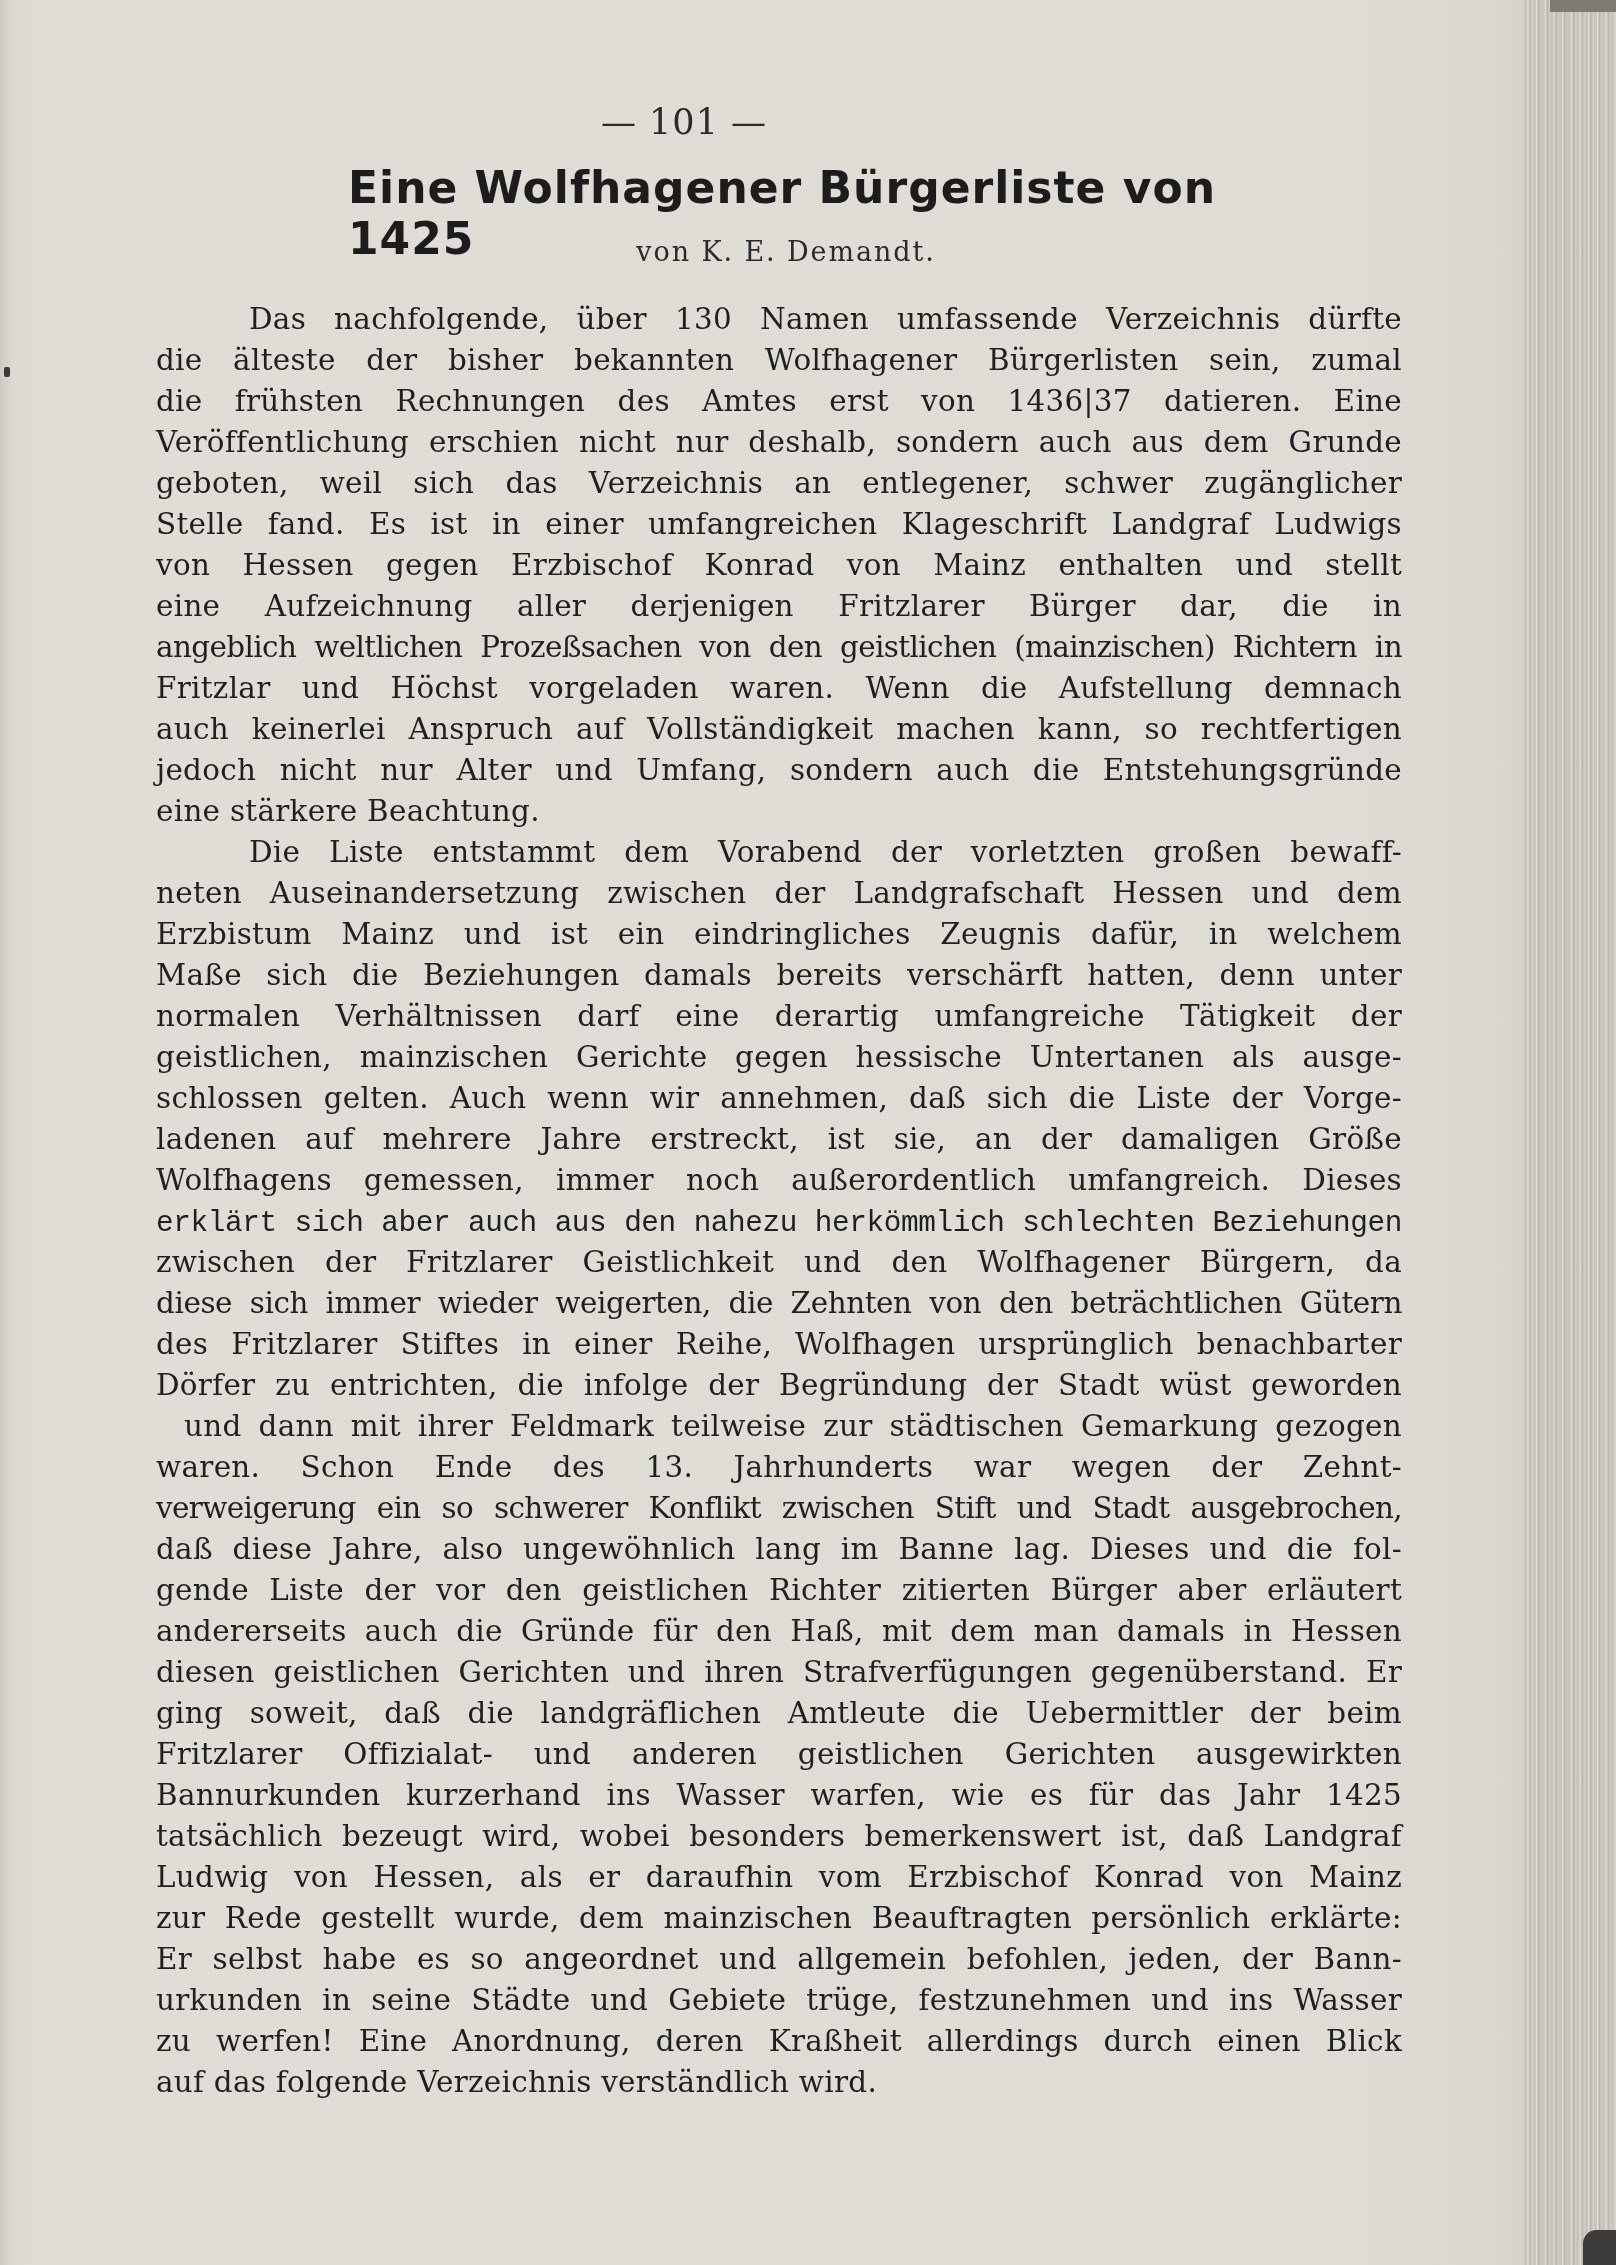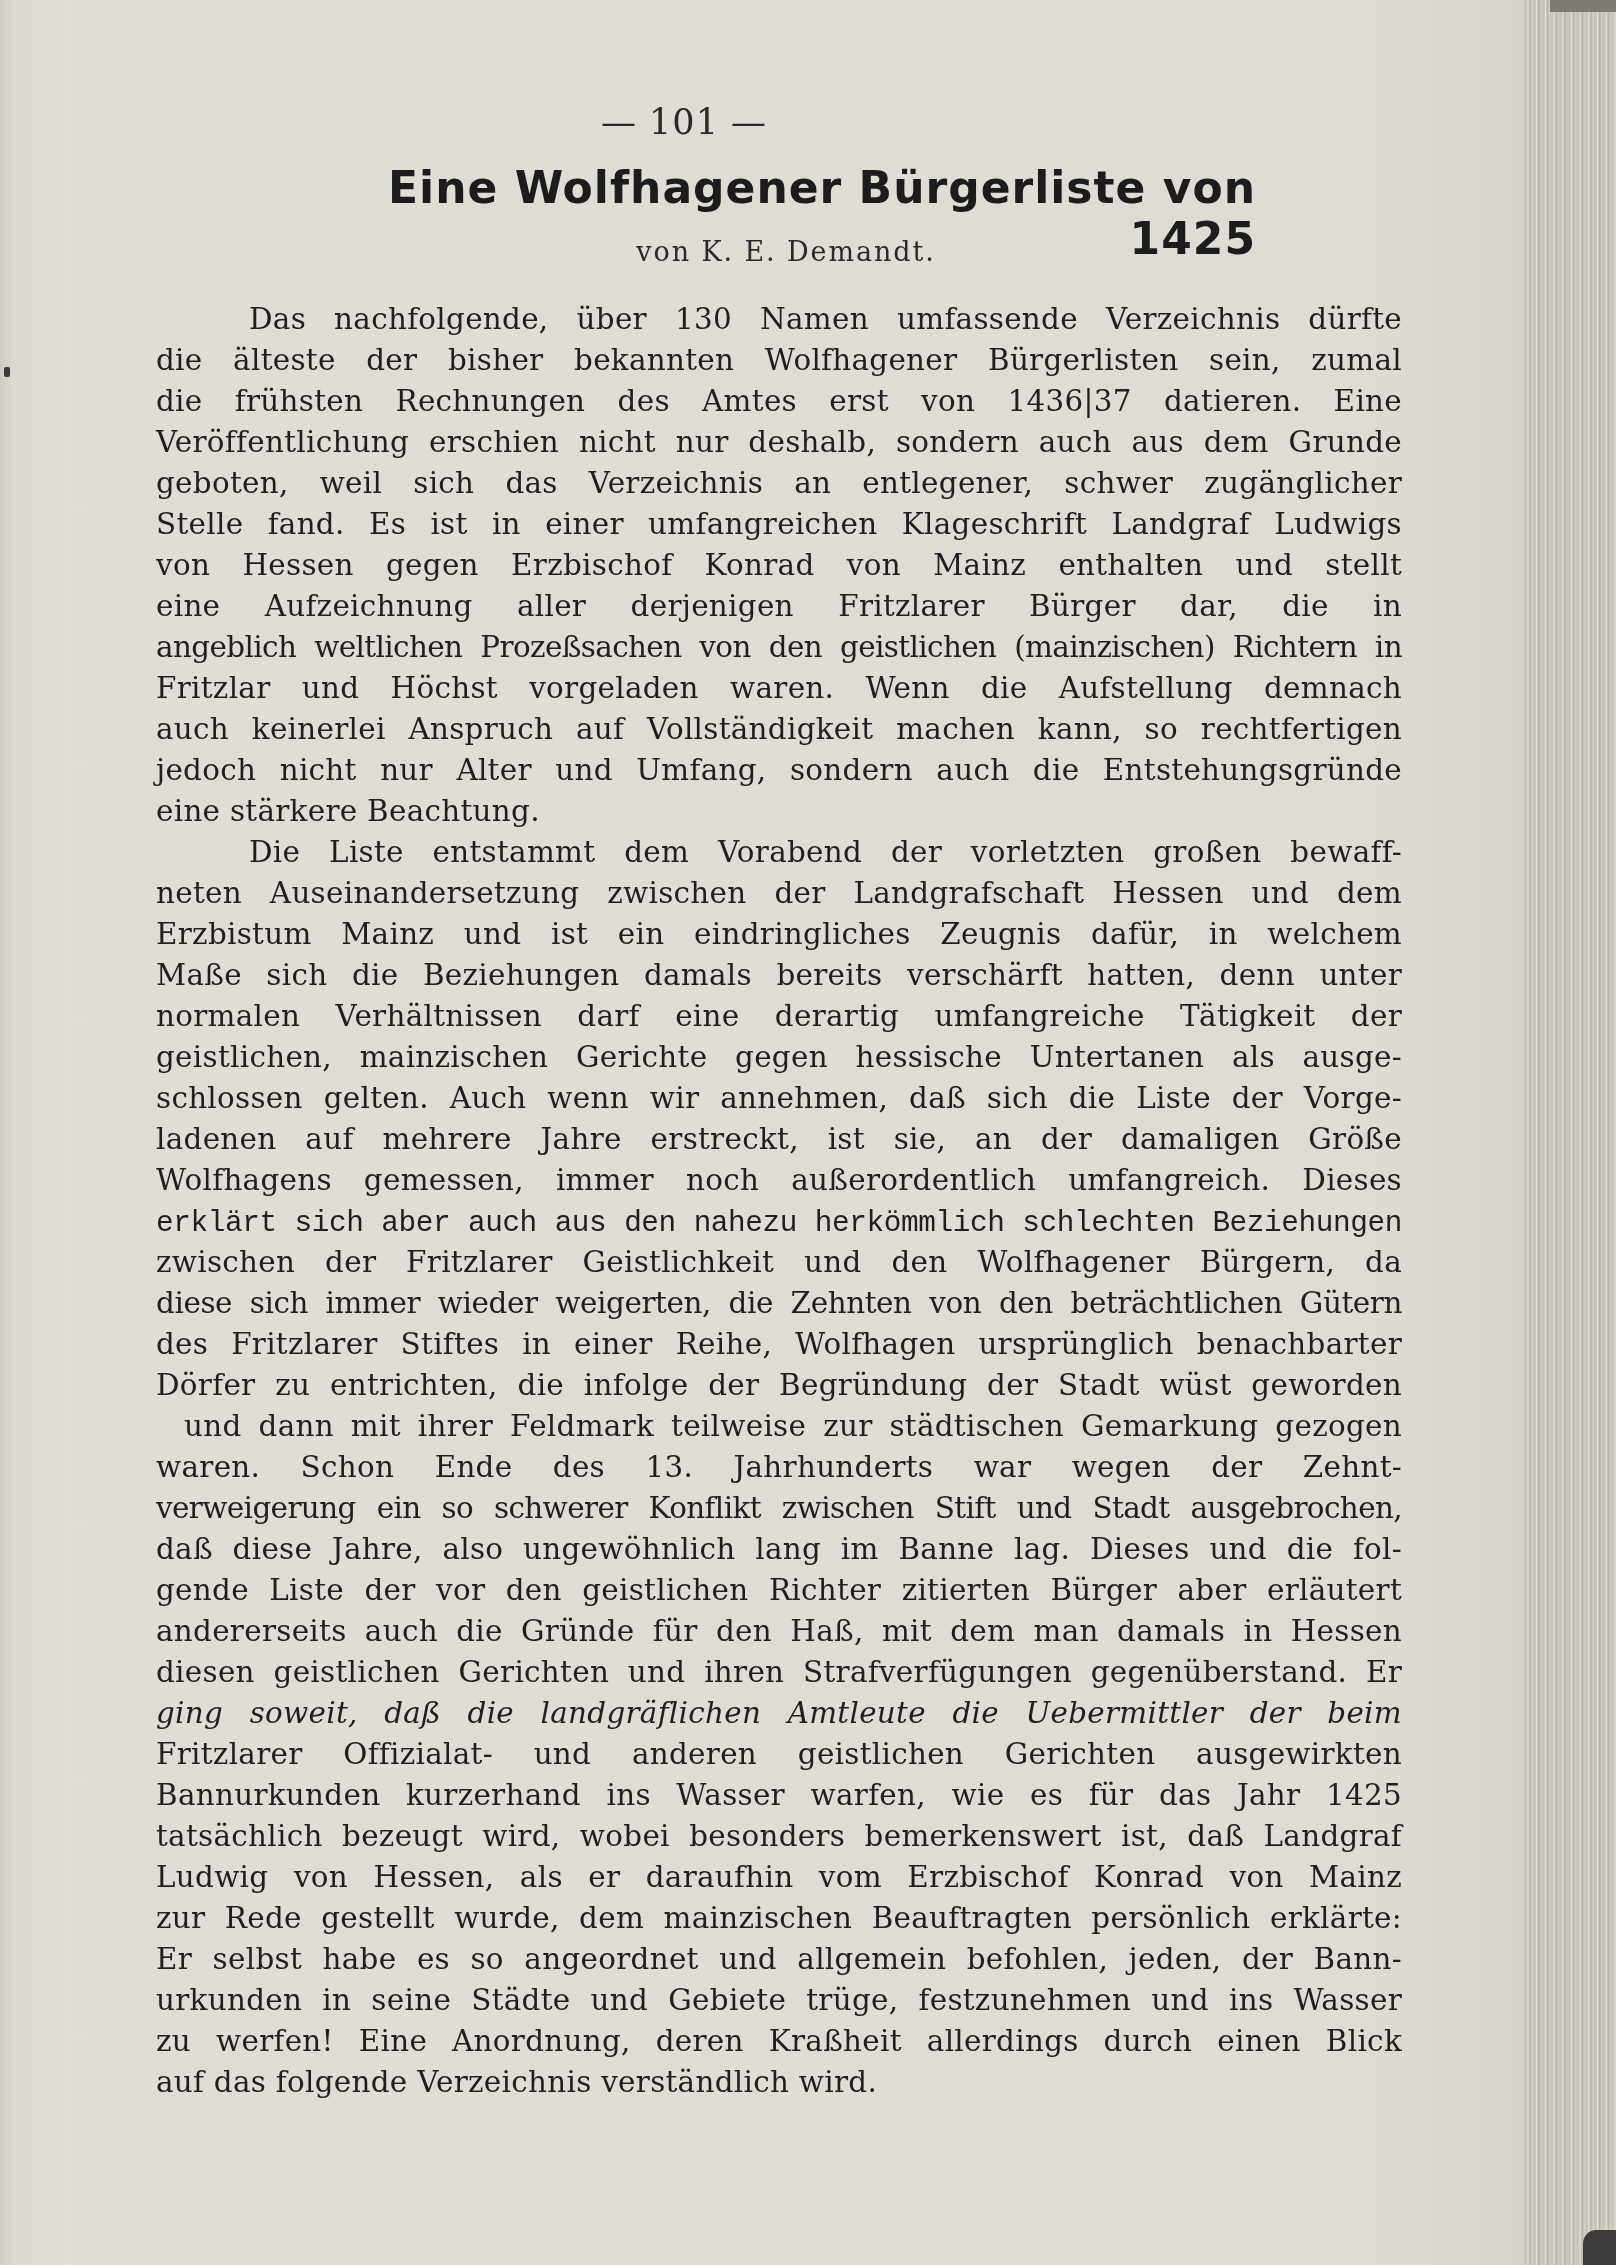--- a/index.html
+++ b/index.html
@@ -22,21 +22,21 @@
     position: absolute; left: 1550px; top: 0; width: 67px; height: 11.6px; background: #7e7b75;
   }
   .bottom-shadow {
     position: absolute; left: 1583px; top: 2230px; width: 33px; height: 35px; background: #3c3d3a; border-radius: 40% 0 0 0;
   }
   .page-number {
     position: absolute; top: 102px; left: 0; width: 1368px; text-align: center;
     font-size: 35px; color: #2a2a2a; letter-spacing: 1px;
   }
   .title {
-    position: absolute; top: 162px; left: 348px; width: 908px; text-align: right;
+    position: absolute; top: 162px; left: 348px; width: 908px; text-align: left;
     font-family: "DejaVu Sans", sans-serif; font-weight: bold;
     font-size: 44px; color: #1c1c1c; letter-spacing: 1px;
   }
   .byline {
     position: absolute; top: 236px; left: 332px; width: 908px; text-align: center;
     font-size: 27px; color: #2a2a2a; letter-spacing: 1.9px;
   }
   .body-text {
     position: absolute; left: 156px; top: 299px; width: 1246px;
     font-size: 29.4px; line-height: 41px; color: #1f1f1f;
@@ -97,21 +97,21 @@
     <div class="line" style="letter-spacing:-0.4px"><span style="white-space: nowrap; word-spacing: 0px; margin-top: 48px;">diese sich immer wieder weigerten, die Zehnten von den beträchtlichen Gütern</span></div>
     <div class="line"><span style="white-space: nowrap; word-spacing: 0px;">des Fritzlarer Stiftes in einer Reihe, Wolfhagen ursprünglich benachbarter</span></div>
     <div class="line"><span style="white-space: nowrap; word-spacing: 0px;">Dörfer zu entrichten, die infolge der Begründung der Stadt wüst geworden</span></div>
     <div class="line"><span style="white-space: nowrap; word-spacing: 0px; margin-left: 28px;">und dann mit ihrer Feldmark teilweise zur städtischen Gemarkung gezogen</span></div>
     <div class="line"><span style="white-space: nowrap; word-spacing: 0px;">waren. Schon Ende des 13. Jahrhunderts war wegen der Zehnt-</span></div>
     <div class="line" style="letter-spacing:-0.6px"><span style="white-space: nowrap; word-spacing: 0px;">verweigerung ein so schwerer Konflikt zwischen Stift und Stadt ausgebrochen,</span></div>
     <div class="line"><span style="white-space: nowrap; word-spacing: 0px;">daß diese Jahre, also ungewöhnlich lang im Banne lag. Dieses und die fol-</span></div>
     <div class="line"><span style="white-space: nowrap; word-spacing: 0px;">gende Liste der vor den geistlichen Richter zitierten Bürger aber erläutert</span></div>
     <div class="line"><span style="white-space: nowrap; word-spacing: 0px;">andererseits auch die Gründe für den Haß, mit dem man damals in Hessen</span></div>
     <div class="line"><span style="white-space: nowrap; word-spacing: 0px;">diesen geistlichen Gerichten und ihren Strafverfügungen gegenüberstand. Er</span></div>
-    <div class="line"><span style="white-space: nowrap; word-spacing: 0px; font-style: italic;">ging soweit, daß die landgräflichen Amtleute die Uebermittler der beim</span></div>
+    <div class="line"><span style="white-space: nowrap; word-spacing: 0px;">ging soweit, daß die landgräflichen Amtleute die Uebermittler der beim</span></div>
     <div class="line"><span style="white-space: nowrap; word-spacing: 0px;">Fritzlarer Offizialat- und anderen geistlichen Gerichten ausgewirkten</span></div>
     <div class="line"><span style="white-space: nowrap; word-spacing: 0px;">Bannurkunden kurzerhand ins Wasser warfen, wie es für das Jahr 1425</span></div>
     <div class="line"><span style="white-space: nowrap; word-spacing: 0px;">tatsächlich bezeugt wird, wobei besonders bemerkenswert ist, daß Landgraf</span></div>
     <div class="line"><span style="white-space: nowrap; word-spacing: 0px;">Ludwig von Hessen, als er daraufhin vom Erzbischof Konrad von Mainz</span></div>
     <div class="line"><span style="white-space: nowrap; word-spacing: 0px;">zur Rede gestellt wurde, dem mainzischen Beauftragten persönlich erklärte:</span></div>
     <div class="line"><span style="white-space: nowrap; word-spacing: 0px;">Er selbst habe es so angeordnet und allgemein befohlen, jeden, der Bann-</span></div>
     <div class="line"><span style="white-space: nowrap; word-spacing: 0px;">urkunden in seine Städte und Gebiete trüge, festzunehmen und ins Wasser</span></div>
     <div class="line"><span style="white-space: nowrap; word-spacing: 0px;">zu werfen! Eine Anordnung, deren Kraßheit allerdings durch einen Blick</span></div>
     <div class="line last">auf das folgende Verzeichnis verständlich wird.</div>
   </div>

